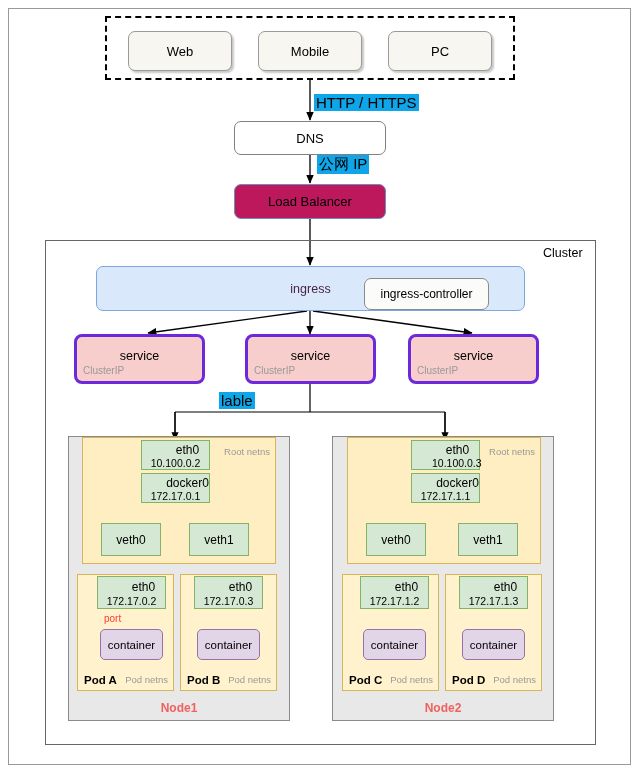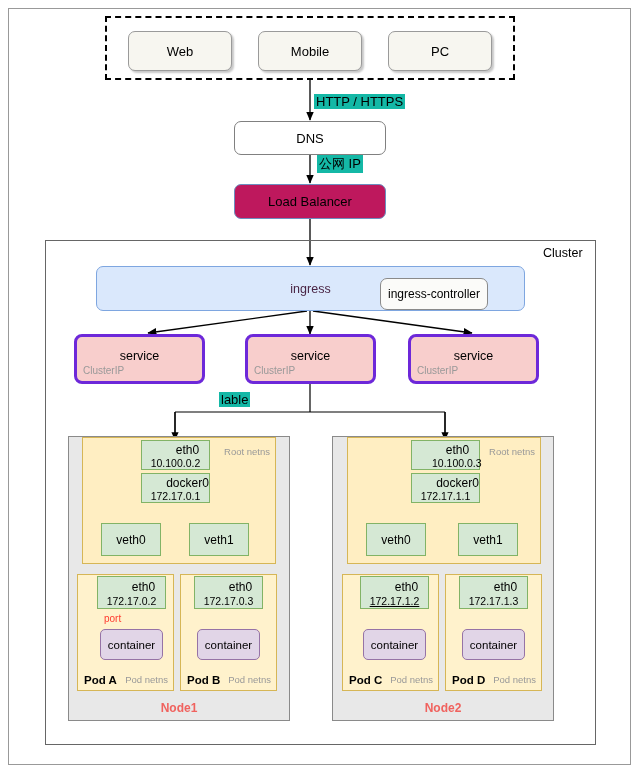--- a/index.html
+++ b/index.html
@@ -36,21 +36,21 @@
   .greenbox{background:#d5e8d4;border:1px solid #82b366;color:#000;}
   .gtitle{position:absolute;left:0;right:0;text-align:center;font-size:12px;color:#000;padding-left:24px;}
   .gsub{position:absolute;left:0;right:0;text-align:center;font-size:10.5px;color:#000;}
 
   .podbox{background:#fff2cc;border:1px solid #d6b656;}
   .podname{position:absolute;left:6px;bottom:4px;font-size:11.5px;font-weight:bold;color:#000;}
   .podns{position:absolute;right:5px;bottom:5px;font-size:9.5px;color:#999;}
 
   .container{background:#e1d5e7;border:1px solid #9673a6;border-radius:5px;font-size:11.5px;color:#000;}
 
-  .edgelabel{position:absolute;font-size:13px;color:#000;background:#14b8a6;padding:0 2px;white-space:nowrap;}
+  .edgelabel{position:absolute;font-size:15px;color:#000;background:#0ea5e9;padding:0 2px;white-space:nowrap;}
   .portlabel{position:absolute;font-size:10px;color:#ff3b30;white-space:nowrap;}
   svg.ov{position:absolute;left:0;top:0;width:641px;height:775px;pointer-events:none;}
 </style>
 </head>
 <body>
 
 <div id="page">
   <div id="frame"></div>
 
   <svg class="ov" viewBox="0 0 641 775">
@@ -113,21 +113,21 @@
   <div class="node lbbox lbl" style="left:234px;top:184px;width:152px;height:35px;">
     <span>Load Balancer</span>
   </div>
 
   <div class="node clusterbox" style="left:45px;top:240px;width:551px;height:505px;"></div>
   <div class="node clusterlabel" style="left:543px;top:246px;">Cluster</div>
 
   <div class="node ingressbox" style="left:96px;top:266px;width:429px;height:45px;">
     <div class="ingresstext" style="left:0;right:0;top:15px;text-align:center;">ingress</div>
   </div>
-  <div class="node ingressctl lbl" style="left:380px;top:278px;width:108px;height:32px;">
+  <div class="node ingressctl lbl" style="left:364px;top:278px;width:125px;height:32px;">
     <span>ingress-controller</span>
   </div>
 
   <div class="node svcbox" style="left:74px;top:334px;width:131px;height:50px;">
     <div class="svctitle">service</div>
     <div class="svcsub">ClusterIP</div>
   </div>
   <div class="node svcbox" style="left:245px;top:334px;width:131px;height:50px;">
     <div class="svctitle">service</div>
     <div class="svcsub">ClusterIP</div>
@@ -207,21 +207,21 @@
   <div class="node greenbox lbl" style="left:458px;top:523px;width:60px;height:33px;font-size:12px;">
     <span>veth1</span>
   </div>
 
   <div class="node podbox" style="left:342px;top:574px;width:97px;height:117px;">
     <div class="podname">Pod C</div>
     <div class="podns">Pod netns</div>
   </div>
   <div class="node greenbox" style="left:360px;top:576px;width:69px;height:33px;">
     <div class="gtitle" style="top:3px;">eth0</div>
-    <div class="gsub" style="top:18px;text-decoration:underline;">172.17.1.2</div>
+    <div class="gsub" style="top:18px;">172.17.1.2</div>
   </div>
   <div class="node container lbl" style="left:363px;top:629px;width:63px;height:31px;">
     <span>container</span>
   </div>
 
   <div class="node podbox" style="left:445px;top:574px;width:97px;height:117px;">
     <div class="podname">Pod D</div>
     <div class="podns">Pod netns</div>
   </div>
   <div class="node greenbox" style="left:459px;top:576px;width:69px;height:33px;">

